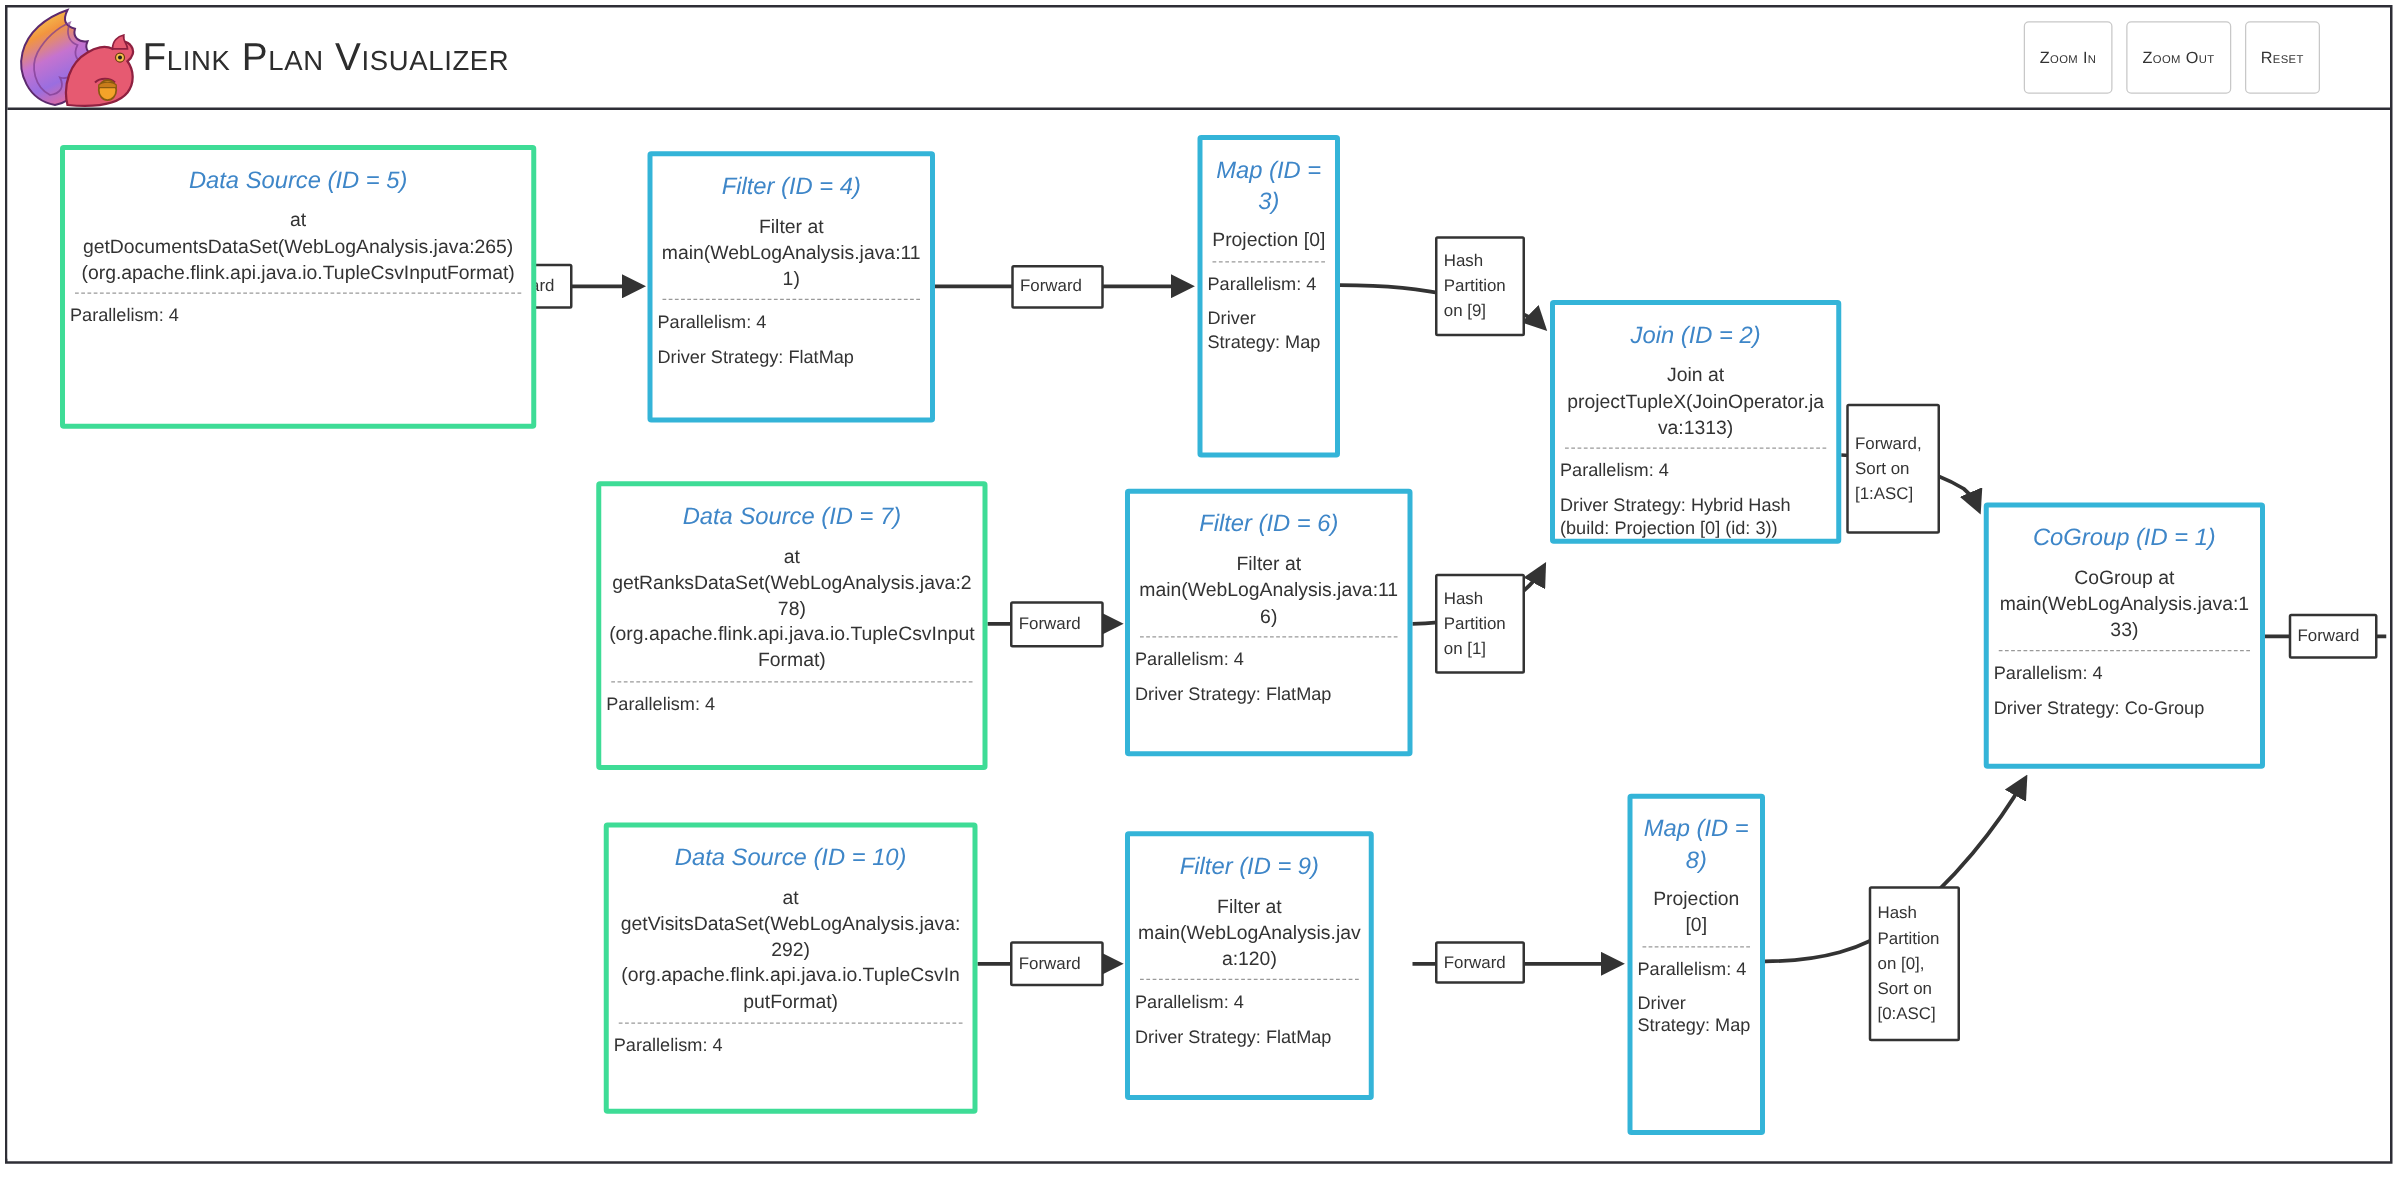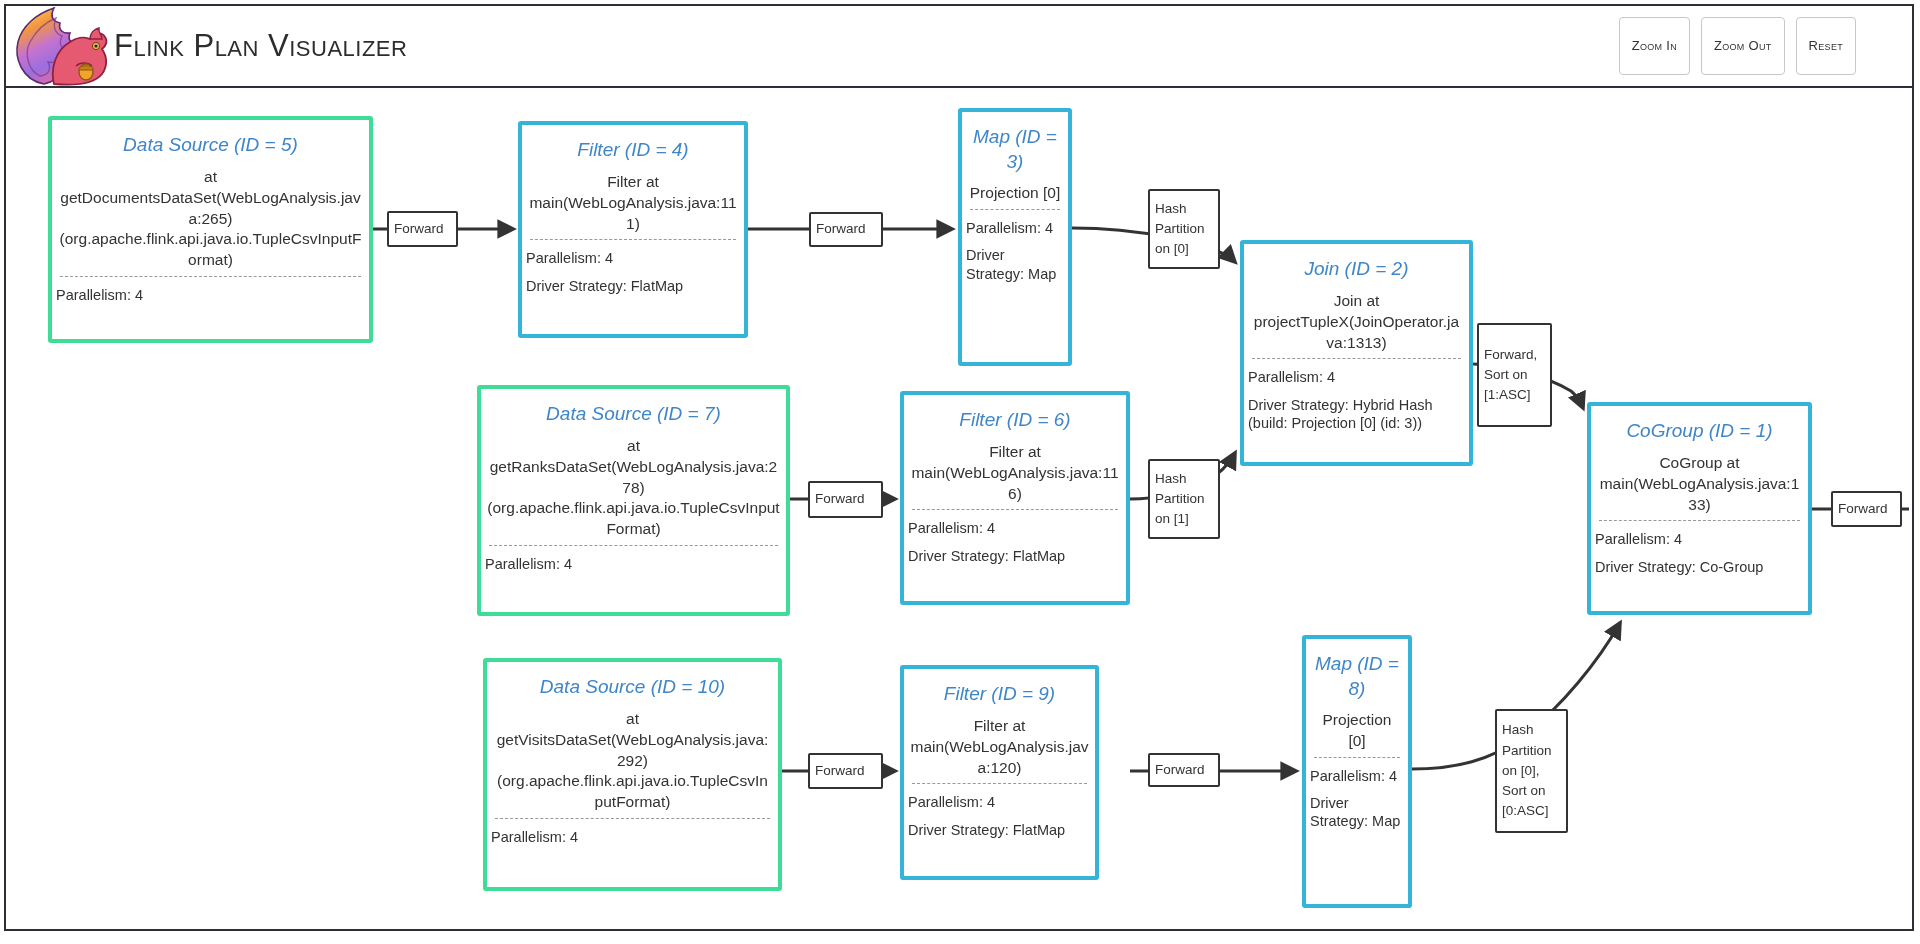--- a/index.html
+++ b/index.html
@@ -181,21 +181,21 @@
         </g>
     </svg>
     <div id="labels">
         <div class="edge-label" style="left: 381px; top: 123px; width: 71px; height: 36px;">
     <span>Forward</span>
   </div>
         <div class="edge-label" style="left: 803px; top: 124px; width: 74px; height: 35px;">
     <span>Forward</span>
   </div>
         <div class="edge-label" style="left: 1142px; top: 101px; width: 72px; height: 80px;">
-    <span>Hash Partition on [0]</span>
+    <span>Hash Partition on [9]</span>
   </div>
         <div class="edge-label" style="left: 1471px; top: 235px; width: 75px; height: 104px;">
     <span>Forward, Sort on [1:ASC]</span>
   </div>
         <div class="edge-label" style="left: 1825px; top: 403px; width: 71px; height: 36px;">
     <span>Forward</span>
   </div>
         <div class="edge-label" style="left: 802px; top: 393px; width: 75px; height: 37px;">
     <span>Forward</span>
   </div>
@@ -206,42 +206,42 @@
     <span>Forward</span>
   </div>
         <div class="edge-label" style="left: 1142px; top: 665px; width: 72px; height: 34px;">
     <span>Forward</span>
   </div>
         <div class="edge-label" style="left: 1489px; top: 621px; width: 73px; height: 124px;">
     <span>Hash Partition on [0], Sort on [0:ASC]</span>
   </div>
       </div>
     <div id="nodes">
-        <div class="node source" style="left: 42px; top: 28px; width: 325px; height: 227px;">
+        <div class="node source" style="left: 42px; top: 28px; width: 381px; height: 227px;">
     <div class="node-title">Data Source (ID = 5)</div>
     <div class="node-desc">at getDocumentsDataSet(WebLogAnalysis.java:265) (org.apache.flink.api.java.io.TupleCsvInputFormat)</div>
     <div class="node-divider"></div>
     <div class="node-stat">Parallelism: 4</div>
 
   </div>
         <div class="node" style="left: 512px; top: 33px; width: 230px; height: 217px;">
     <div class="node-title">Filter (ID = 4)</div>
     <div class="node-desc">Filter at main(WebLogAnalysis.java:111)</div>
     <div class="node-divider"></div>
     <div class="node-stat">Parallelism: 4</div>
     <div class="node-stat">Driver Strategy: FlatMap</div>
   </div>
         <div class="node" style="left: 952px; top: 20px; width: 114px; height: 258px;">
     <div class="node-title">Map (ID = 3)</div>
     <div class="node-desc">Projection [0]</div>
     <div class="node-divider"></div>
     <div class="node-stat">Parallelism: 4</div>
     <div class="node-stat">Driver Strategy: Map</div>
   </div>
-        <div class="node" style="left: 1234px; top: 152px; width: 233px; height: 226px;">
+        <div class="node" style="left: 1234px; top: 152px; width: 233px; height: 195px;">
     <div class="node-title">Join (ID = 2)</div>
     <div class="node-desc">Join at projectTupleX(JoinOperator.java:1313)</div>
     <div class="node-divider"></div>
     <div class="node-stat">Parallelism: 4</div>
     <div class="node-stat">Driver Strategy: Hybrid Hash (build: Projection [0] (id: 3))</div>
   </div>
         <div class="node" style="left: 1581px; top: 314px; width: 225px; height: 213px;">
     <div class="node-title">CoGroup (ID = 1)</div>
     <div class="node-desc">CoGroup at main(WebLogAnalysis.java:133)</div>
     <div class="node-divider"></div>

